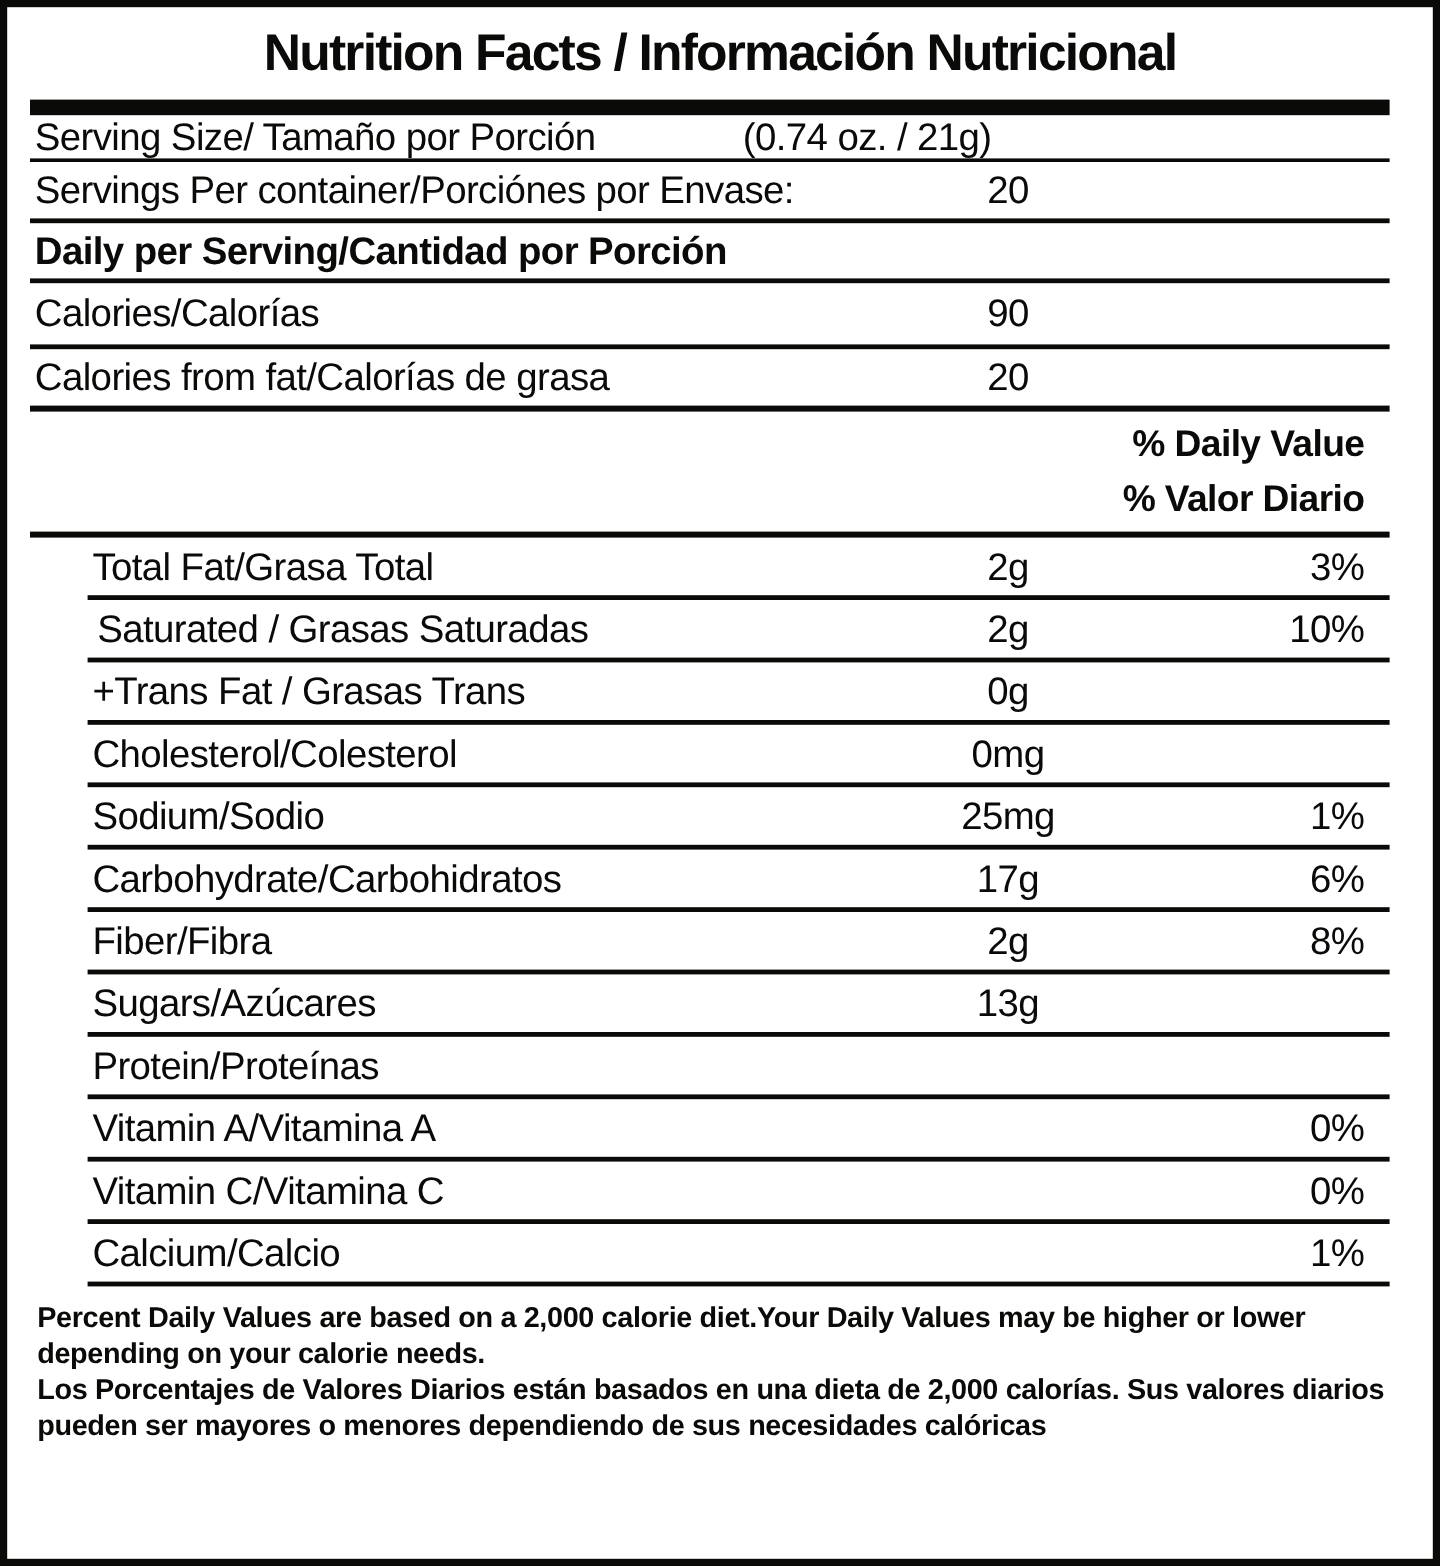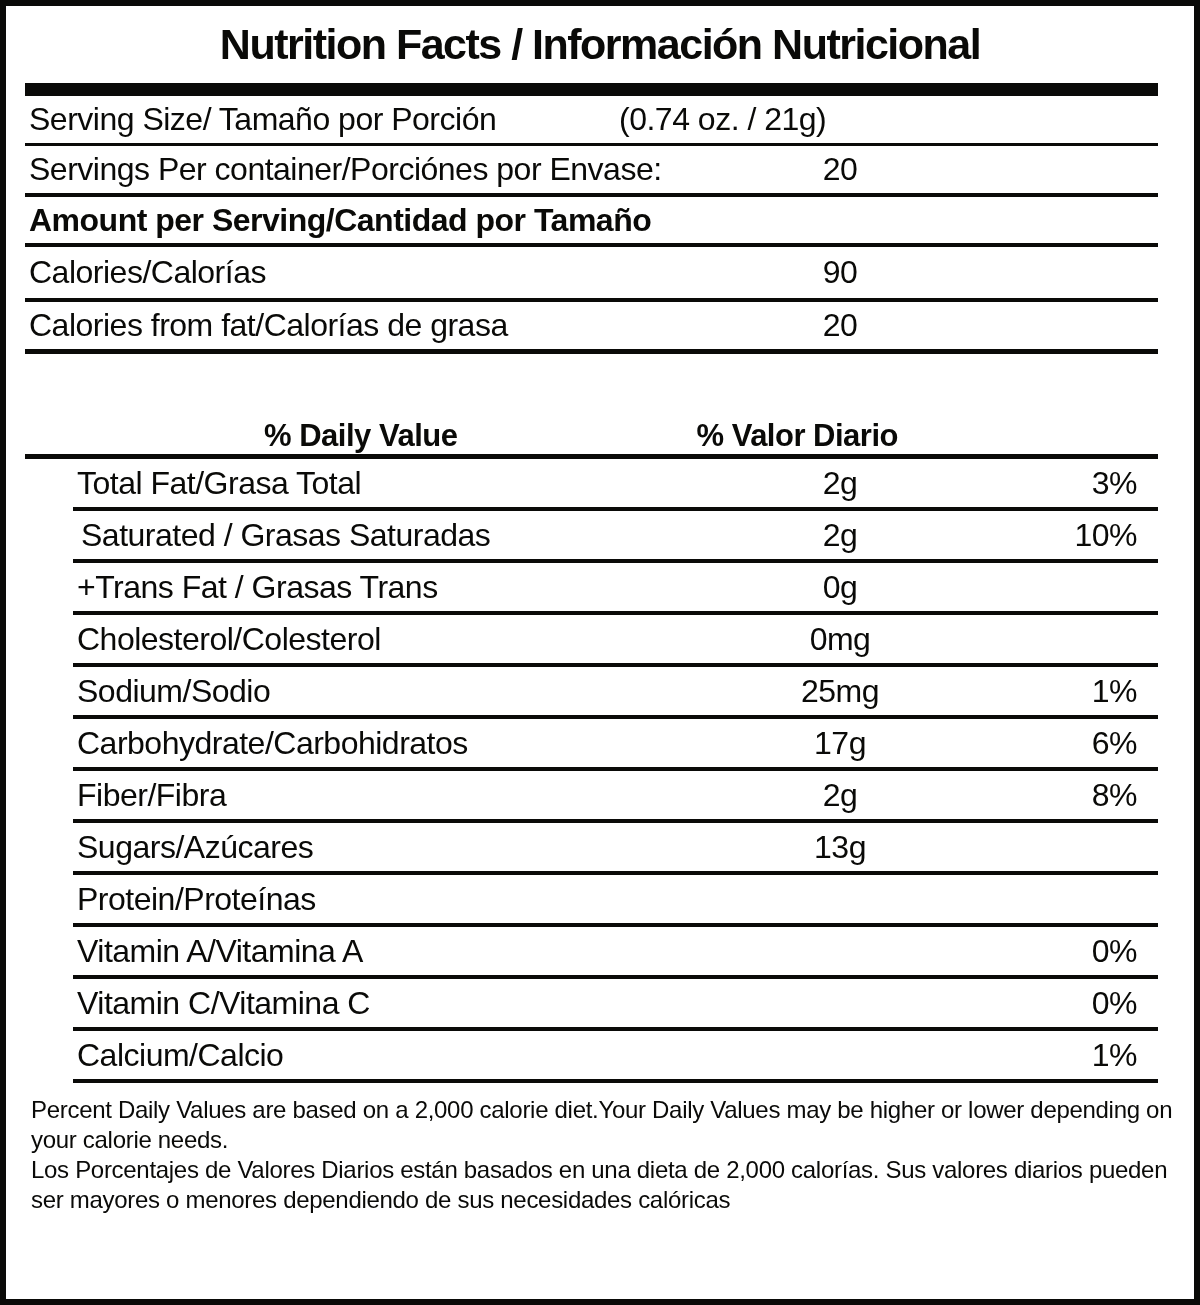--- a/index.html
+++ b/index.html
@@ -55,49 +55,50 @@
     width: 244px;
     text-align: center;
   }
   .row .dv {
     box-sizing: border-box;
     flex: 0 0 196px;
     width: 196px;
     padding-right: 21px;
     text-align: right;
   }
-  .r-serving   { height: 50px; border-bottom-width: 3px; position: relative; justify-content: flex-end; }
+  .r-serving   { height: 39px; border-bottom-width: 3px; position: relative; justify-content: flex-end; }
   .r-serving .val { position: absolute; left: 594px; top: 0; height: 100%; display: flex; align-items: center; }
   .r-servings  { height: 51px; }
   .r-sechead   { height: 50px; font-weight: bold; }
   .r-calories  { height: 55px; justify-content: flex-end; }
   .r-calfat    { height: 52px; border-bottom-width: 5px; }
   .dv-block {
     box-sizing: border-box;
     height: 105px;
     border-bottom: 5px solid #0a0a08;
     display: flex;
-    flex-direction: row;
+    flex-direction: column;
     justify-content: space-evenly;
     align-items: flex-end;
     padding-right: 21px;
     font-size: 31px;
     font-weight: bold;
     letter-spacing: -0.5px;
   }
   .nrow { height: 52px; margin-left: 48px; }
   .nrow.indent .lbl { padding-left: 8px; }
   .footer {
     box-sizing: border-box;
     height: 159px;
     margin: 0 20px 0 19px;
     padding: 12px 0 0 6px;
     font-size: 24px;
     line-height: 30px;
     letter-spacing: -0.3px;
+    font-weight: bold;
   }
   .footer p { margin: 0; }
 </style>
 </head>
 <body>
 
 <div class="label">
 
   <div class="title">Nutrition Facts / Información Nutricional</div>
 
@@ -110,21 +111,21 @@
       <span class="val">(0.74 oz. / 21g)</span>
     </div>
 
     <div class="row r-servings">
       <span class="lbl">Servings Per container/Porciónes por Envase:</span>
       <span class="amt">20</span>
       <span class="dv"></span>
     </div>
 
     <div class="row r-sechead">
-      <span class="lbl">Amount per Serving/Cantidad por Tamaño</span>
+      <span class="lbl">Daily per Serving/Cantidad por Porción</span>
     </div>
 
     <div class="row r-calories">
       <span class="lbl">Calories/Calorías</span>
       <span class="amt">90</span>
       <span class="dv"></span>
     </div>
 
     <div class="row r-calfat">
       <span class="lbl">Calories from fat/Calorías de grasa</span>

